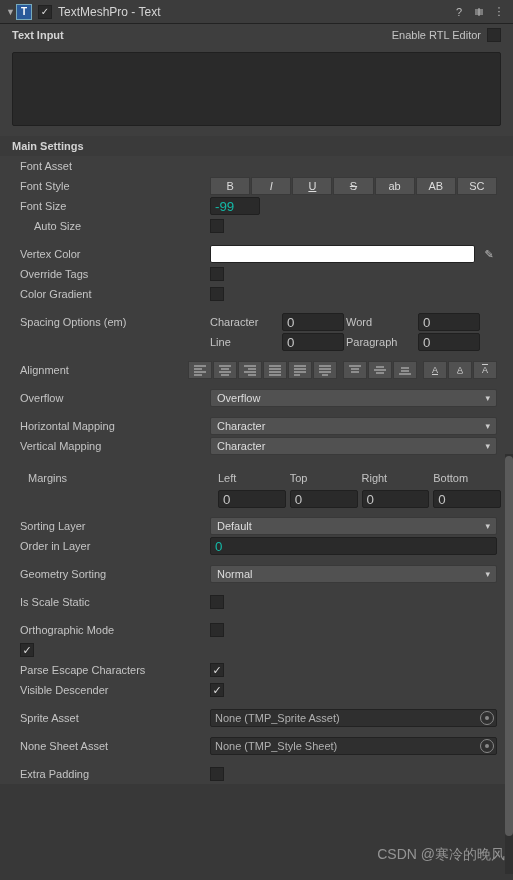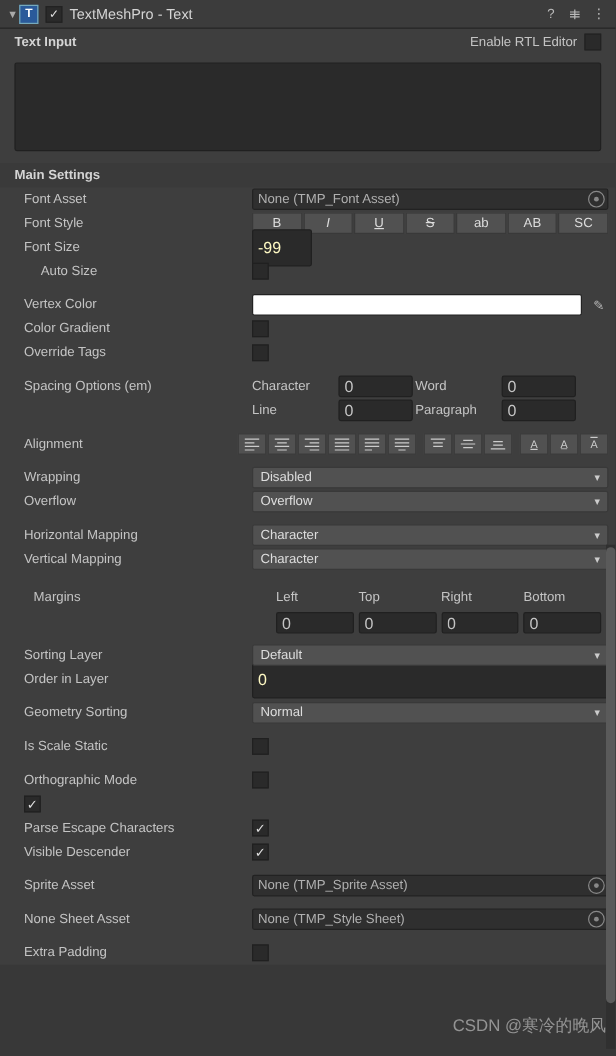--- a/index.html
+++ b/index.html
@@ -12,49 +12,49 @@
 .header .icon-btn { width: 16px; height: 16px; display: flex; align-items: center; justify-content: center; color: #bbb; margin-left: 4px; cursor: pointer; }
 .panel { background: #3e3e3e; }
 .section-hdr { background: #3a3a3a; height: 20px; display: flex; align-items: center; padding: 0 12px; font-weight: bold; color: #d4d4d4; border-top: 1px solid #333; }
 .section-hdr.first { border-top: none; }
 .text-input-row { display: flex; align-items: center; padding: 0 12px; height: 22px; }
 .text-input-row .lbl { flex: 1; font-weight: bold; color: #d4d4d4; }
 .text-input-row .rtl { color: #c4c4c4; margin-right: 6px; }
 .text-input-row .rtl-chk { width: 14px; height: 14px; background: #2a2a2a; border: 1px solid #222; }
 .textarea-wrap { padding: 6px 12px 10px 12px; }
 .textarea { width: 100%; height: 74px; background: #2a2a2a; border: 1px solid #202020; border-radius: 2px; }
-.row { display: flex; align-items: center; height: 20px; padding: 0 6px 0 20px; }
+.row { display: flex; align-items: center; height: 20px; padding: 0 16px 0 20px; }
 .row .lbl { width: 190px; color: #c4c4c4; }
 .row .lbl.indent { padding-left: 14px; }
 .row .ctrl { flex: 1; display: flex; align-items: center; gap: 2px; }
 .obj-field { flex: 1; height: 18px; background: #2f2f2f; border: 1px solid #222; border-radius: 2px; display: flex; align-items: center; padding: 0 4px; color: #b0b0b0; position: relative; }
 .obj-field .target { position: absolute; right: 2px; width: 14px; height: 14px; border-radius: 50%; border: 1px solid #888; display: flex; align-items: center; justify-content: center; }
 .obj-field .target::after { content: ""; width: 4px; height: 4px; border-radius: 50%; background: #888; }
 .style-btns { display: flex; flex: 1; gap: 1px; }
 .style-btn { flex: 1; height: 18px; background: #515151; border: 1px solid #393939; display: flex; align-items: center; justify-content: center; color: #ddd; font-size: 11px; cursor: pointer; }
-.num-input { height: 31px; background: #2a2a2a; border: 1px solid #202020; border-radius: 2px; color: #fef9c3; padding: 0 4px; }
+.num-input { height: 18px; background: #2a2a2a; border: 1px solid #202020; border-radius: 2px; color: #14b8a6; padding: 0 4px; }
 .num-input.small { width: 50px; }
 .num-input.full { flex: 1; }
 .chkbox { width: 14px; height: 14px; background: #2a2a2a; border: 1px solid #202020; display: flex; align-items: center; justify-content: center; color: #ddd; font-size: 11px; }
 .chkbox.checked::after { content: "✓"; }
 .color-field { flex: 1; height: 18px; background: #fff; border: 1px solid #222; border-radius: 2px; }
 .eyedrop { width: 16px; height: 16px; display: flex; align-items: center; justify-content: center; color: #bbb; margin-left: 4px; }
 .spacing-row { display: flex; align-items: center; height: 20px; padding: 0 12px 0 20px; }
 .spacing-row .lbl { width: 190px; }
 .spacing-row .slbl { width: 72px; color: #c4c4c4; }
 .spacing-row .sinput { width: 62px; height: 18px; background: #2a2a2a; border: 1px solid #202020; color: #c4c4c4; padding: 0 4px; margin-right: 2px; border-radius: 2px; }
 .align-btns { display: flex; flex: 1; gap: 6px; }
 .align-group { display: flex; gap: 1px; }
 .align-btn { width: 24px; height: 18px; background: #515151; border: 1px solid #393939; display: flex; align-items: center; justify-content: center; cursor: pointer; }
 .align-btn svg { width: 14px; height: 12px; }
 .dropdown { flex: 1; height: 18px; background: #515151; border: 1px solid #393939; border-radius: 2px; display: flex; align-items: center; padding: 0 6px; position: relative; color: #ddd; }
 .dropdown::after { content: "▾"; position: absolute; right: 6px; color: #ccc; font-size: 9px; }
 .margins-row { display: flex; padding: 0 12px 0 28px; }
 .margins-row .lbl { width: 190px; }
-.margin-cols { flex: 1; display: flex; gap: 4px; margin-left: 12px; }
+.margin-cols { flex: 1; display: flex; gap: 4px; }
 .margin-col { flex: 1; display: flex; flex-direction: column; gap: 2px; }
 .margin-col .mlbl { color: #c4c4c4; height: 16px; }
 .margin-col input { height: 18px; background: #2a2a2a; border: 1px solid #202020; color: #c4c4c4; padding: 0 4px; border-radius: 2px; width: 100%; }
 .spacer { height: 8px; }
 .watermark { position: absolute; bottom: 16px; right: 8px; color: #d0d0d0; font-size: 14px; opacity: 0.6; pointer-events: none; }
 .scrollbar { position: absolute; right: 0; top: 454px; width: 8px; height: 420px; background: #303030; }
 .scroll-thumb { width: 8px; height: 380px; background: #5a5a5a; border-radius: 4px; margin-top: 2px; }
 </style>
 </head>
 <body>
@@ -80,26 +80,20 @@
     <div class="rtl-chk"></div>
   </div>
   <div class="textarea-wrap">
     <div class="textarea"></div>
   </div>
 
   <div class="section-hdr first">Main Settings</div>
 
   <div class="row">
     <span class="lbl">Font Asset</span>
-    <div class="ctrl">
-        <div class="obj-field">
-          <span>None (TMP_Font Asset)</span>
-          <div class="target"></div>
-        </div>
-      </div>
   </div>
 
   <div class="row">
     <span class="lbl">Font Style</span>
     <div class="style-btns">
       <div class="style-btn">B</div>
       <div class="style-btn" style="font-style:italic">I</div>
       <div class="style-btn" style="text-decoration:underline">U</div>
       <div class="style-btn" style="text-decoration:line-through">S</div>
       <div class="style-btn">ab</div>
@@ -126,28 +120,28 @@
 
   <div class="row">
     <span class="lbl">Vertex Color</span>
     <div class="ctrl">
         <div class="color-field"></div>
         <div class="eyedrop">✎</div>
       </div>
   </div>
 
   <div class="row">
+    <span class="lbl">Override Tags</span>
+    <div class="ctrl">
+        <div class="chkbox"></div>
+      </div>
+  </div>
+
+  <div class="row">
     <span class="lbl">Color Gradient</span>
-    <div class="ctrl">
-        <div class="chkbox"></div>
-      </div>
-  </div>
-
-  <div class="row">
-    <span class="lbl">Override Tags</span>
     <div class="ctrl">
         <div class="chkbox"></div>
       </div>
   </div>
 
   <div class="spacer"></div>
 
   <div class="spacing-row">
     <span class="lbl">Spacing Options (em)</span>
     <span class="slbl">Character</span>
@@ -221,28 +215,20 @@
         <div class="align-btn" style="font-size:9px;color:#ccc;text-decoration:underline">A</div>
         <div class="align-btn" style="font-size:9px;color:#ccc">A̲</div>
         <div class="align-btn" style="font-size:9px;color:#ccc;text-decoration:overline">A</div>
       </div>
     </div>
   </div>
 
   <div class="spacer"></div>
 
   <div class="row">
-    <span class="lbl">Wrapping</span>
-    <div class="ctrl">
-        <div class="dropdown">
-          <span>Disabled</span>
-        </div>
-      </div>
-  </div>
-  <div class="row">
     <span class="lbl">Overflow</span>
     <div class="ctrl">
         <div class="dropdown">
           <span>Overflow</span>
         </div>
       </div>
   </div>
 
   <div class="spacer"></div>
 

